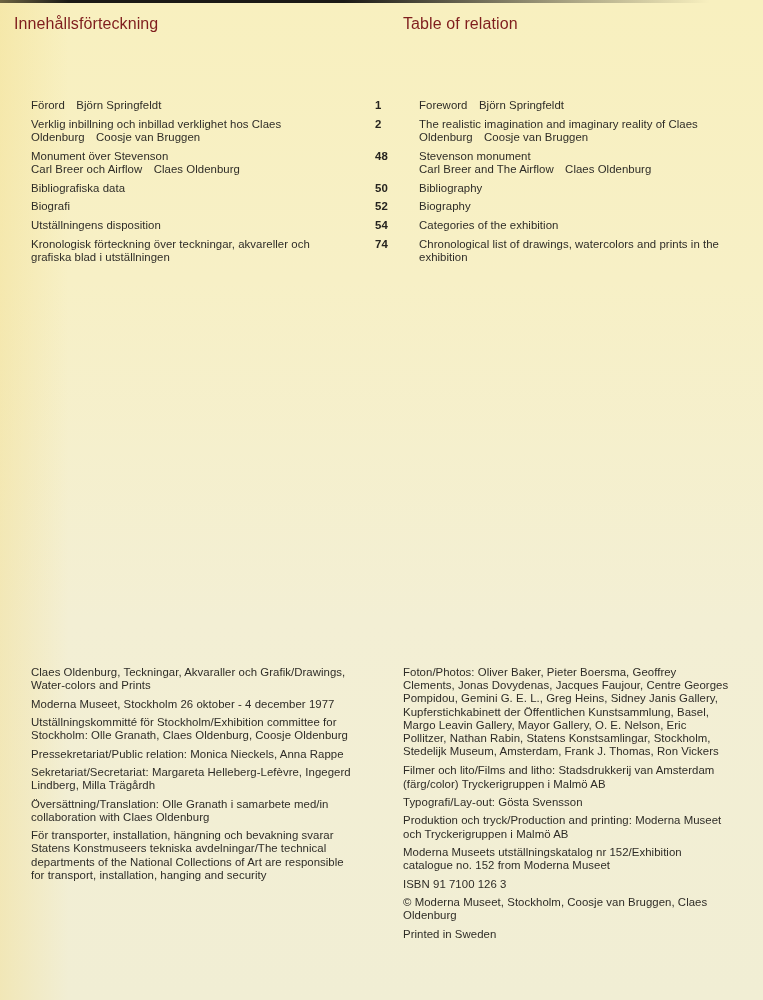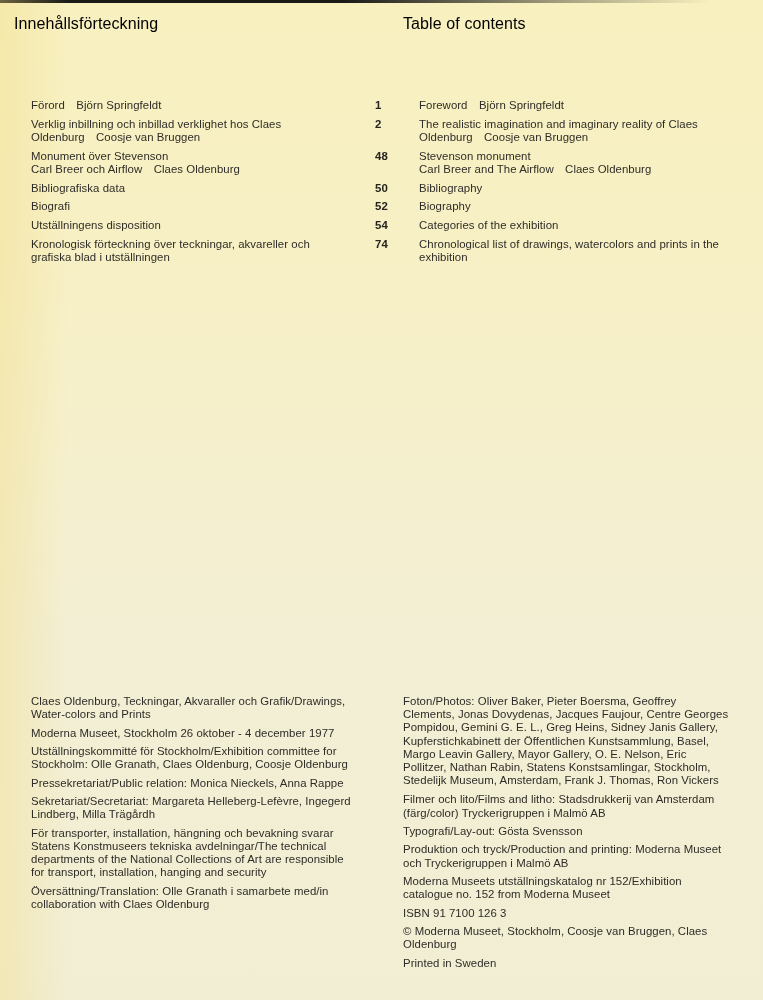--- a/index.html
+++ b/index.html
@@ -24,53 +24,53 @@
     background: linear-gradient(to right,
       var(--scan-edge, #1b1a16) 0%,
       var(--scan-edge, #1b1a16) 45%,
       rgba(27,26,22,0.35) 75%,
       rgba(27,26,22,0) 93%);
   }
   .header {
     position: absolute; top: 14px;
     font-size: 16px; line-height: 19px;
     letter-spacing: 0.1px; white-space: nowrap;
-    color: #000000;
+    color: #7f1d1d;
   }
   #header-sv { left: 14px; }
   #header-en { left: 403px; }
 
   .toc { position: absolute; top: 99px; left: 14px; width: 749px; }
   .toc-row {
     display: grid;
     grid-template-columns: 344px 20px 1fr;
     margin-bottom: 5.5px;
   }
   .toc-sv, .toc-en, .toc-num, .colophon p {
     font-size: 11.4px; line-height: 13.2px; letter-spacing: 0.05px; padding-left: 17px;
   }
   .toc-sv, .toc-en { white-space: pre-line; }
   .toc-num { font-weight: bold; text-align: right; color: #26241f; }
   .toc-en { margin-left: 24px; }
 
   .colophon {
-    position: absolute; top: 695px; left: 14px; right: 18px;
+    position: absolute; top: 666px; left: 14px; right: 18px;
     display: grid; grid-template-columns: 372px 1fr;
   }
   .colophon p { margin: 0 0 5.2px 0; white-space: pre-line; }
   .col-right p:first-child { margin-bottom: 6px; }
 </style>
 </head>
 <body>
 
 <div class="scan-bar"></div>
 <div class="left-tint"></div>
 
 <div class="header" id="header-sv">Innehållsförteckning</div>
-<div class="header" id="header-en">Table of contents</div>
+<div class="header" id="header-en">Table of relation</div>
 
 <div class="toc">
   <div class="toc-row">
     <div class="toc-sv">Förord Björn Springfeldt</div>
     <div class="toc-num">1</div>
     <div class="toc-en">Foreword Björn Springfeldt</div>
   </div>
   <div class="toc-row">
     <div class="toc-sv">Verklig inbillning och inbillad verklighet hos Claes
 Oldenburg Coosje van Bruggen</div>
@@ -112,26 +112,26 @@
 <div class="colophon">
   <div class="col-left">
     <p>Claes Oldenburg, Teckningar, Akvaraller och Grafik/Drawings,
 Water-colors and Prints</p>
     <p>Moderna Museet, Stockholm 26 oktober - 4 december 1977</p>
     <p>Utställningskommitté för Stockholm/Exhibition committee for
 Stockholm: Olle Granath, Claes Oldenburg, Coosje Oldenburg</p>
     <p>Pressekretariat/Public relation: Monica Nieckels, Anna Rappe</p>
     <p>Sekretariat/Secretariat: Margareta Helleberg-Lefèvre, Ingegerd
 Lindberg, Milla Trägårdh</p>
+    <p>Översättning/Translation: Olle Granath i samarbete med/in
+collaboration with Claes Oldenburg</p>
     <p>För transporter, installation, hängning och bevakning svarar
 Statens Konstmuseers tekniska avdelningar/The technical
 departments of the National Collections of Art are responsible
 for transport, installation, hanging and security</p>
-    <p>Översättning/Translation: Olle Granath i samarbete med/in
-collaboration with Claes Oldenburg</p>
   </div>
   <div class="col-right">
     <p>Foton/Photos: Oliver Baker, Pieter Boersma, Geoffrey
 Clements, Jonas Dovydenas, Jacques Faujour, Centre Georges
 Pompidou, Gemini G. E. L., Greg Heins, Sidney Janis Gallery,
 Kupferstichkabinett der Öffentlichen Kunstsammlung, Basel,
 Margo Leavin Gallery, Mayor Gallery, O. E. Nelson, Eric
 Pollitzer, Nathan Rabin, Statens Konstsamlingar, Stockholm,
 Stedelijk Museum, Amsterdam, Frank J. Thomas, Ron Vickers</p>
     <p>Filmer och lito/Films and litho: Stadsdrukkerij van Amsterdam

